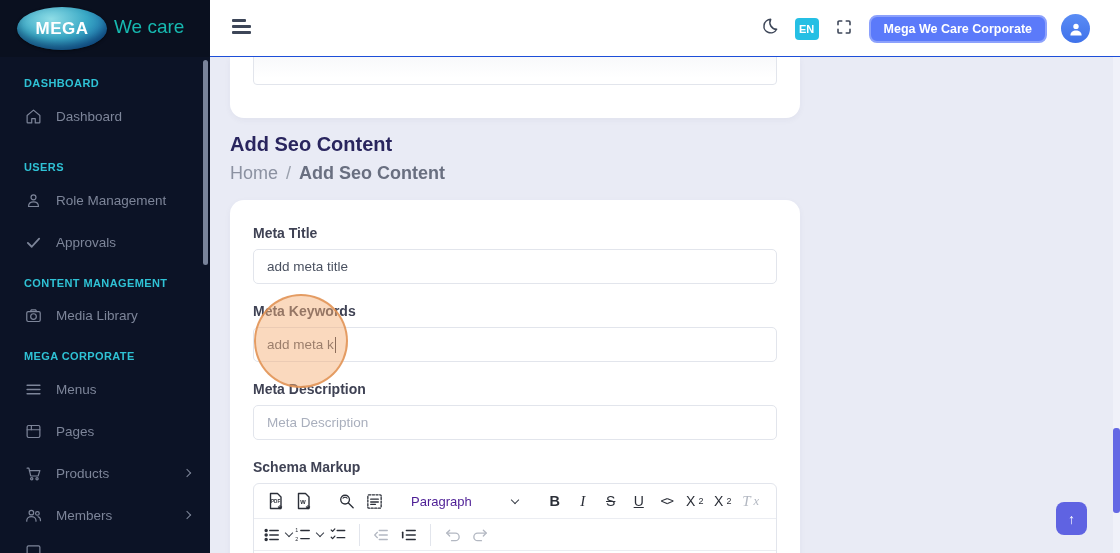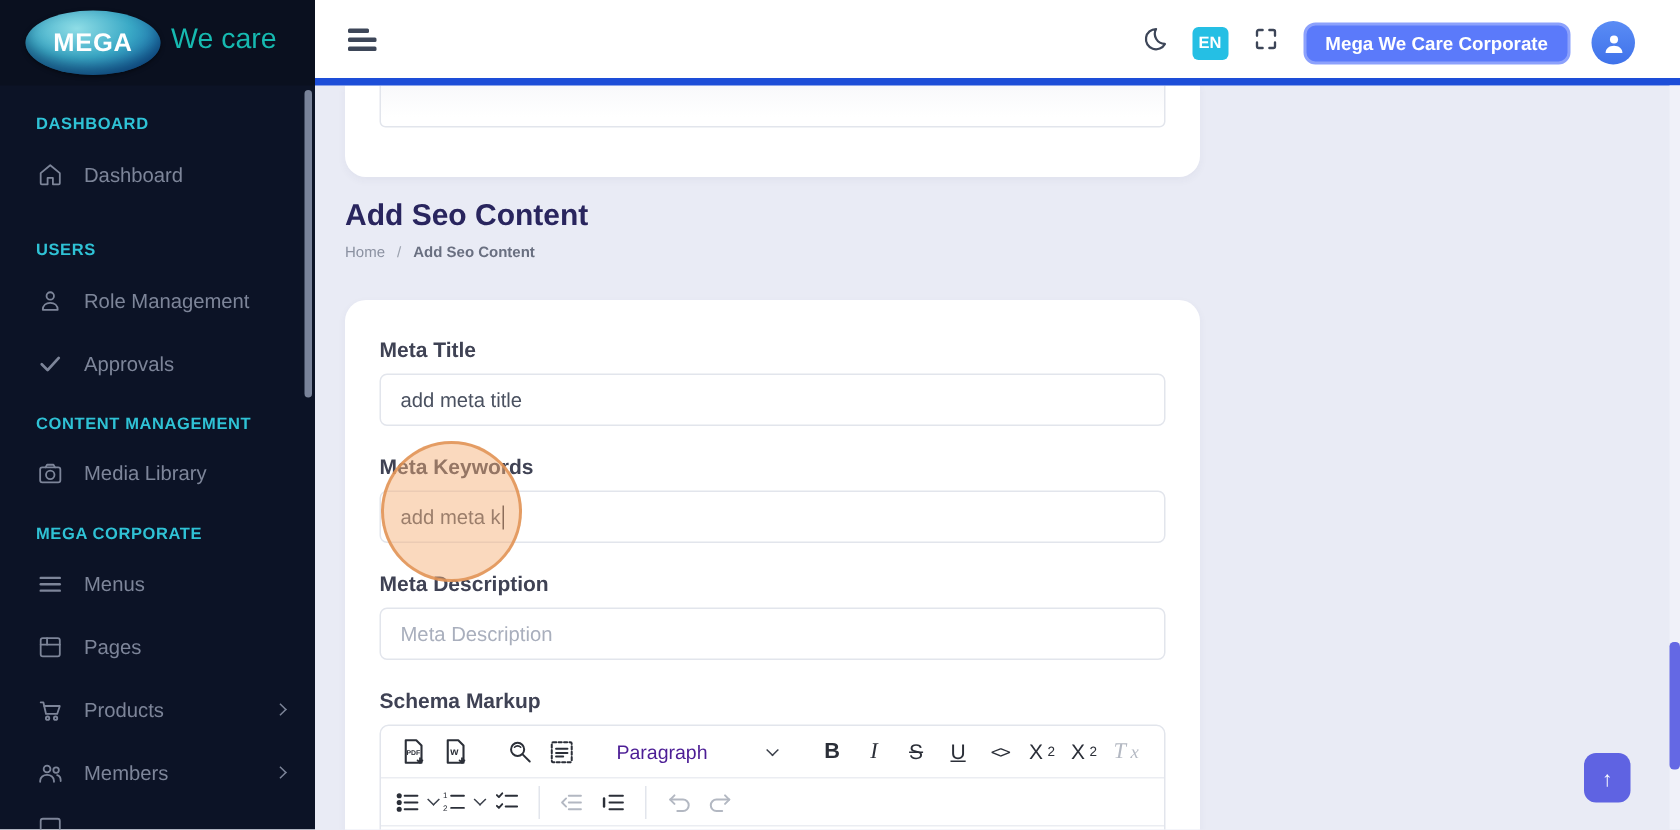--- a/index.html
+++ b/index.html
@@ -16,21 +16,21 @@
   .logo-oval span { color:#fff; font-weight:800; font-size:17px; letter-spacing:.5px; }
   .logo-tagline { position:absolute; left:114px; top:16px; color:#16b9b0; font-size:19px; font-weight:500; }
   .side-scrollbar { position:absolute; right:2px; top:60px; width:5px; height:205px; background:#79839a; border-radius:3px; }
   .nav-header { position:absolute; left:24px; color:#2fc2d5; font-size:11px; font-weight:700; letter-spacing:.4px; }
   .nav-item { position:absolute; left:0; width:210px; height:20px; display:flex; align-items:center; padding-left:24px; color:#7d8599; font-size:13.5px; cursor:pointer; }
   .nav-item .ni-icon { width:18px; height:18px; display:inline-flex; align-items:center; justify-content:center; margin-right:14px; }
   .nav-item svg { stroke:#7d8599; fill:none; stroke-width:1.7; stroke-linecap:round; stroke-linejoin:round; }
   .chev-right { position:absolute; right:20px; width:6px; height:6px; border-right:1.5px solid #7d8599; border-bottom:1.5px solid #7d8599; transform:rotate(-45deg); }
 
   
-  .navbar { position:absolute; left:210px; top:0; width:910px; height:57px; background:#ffffff; border-bottom:5px solid #1d4ed8; z-index:30; }
+  .navbar { position:absolute; left:210px; top:0; width:910px; height:57px; background:#ffffff; border-bottom:1px solid #1d4ed8; z-index:30; }
   .hamburger { position:absolute; left:22px; top:19px; width:19px; height:18px; cursor:pointer; }
   .hamburger i { display:block; height:2.6px; background:#3d4658; border-radius:1px; margin-bottom:3.4px; }
   .hamburger i:nth-child(1){ width:14px; }
   .hamburger i:nth-child(2){ width:19px; }
   .hamburger i:nth-child(3){ width:19px; }
   .nav-right { position:absolute; right:30px; top:0; height:57px; display:flex; align-items:center; gap:14px; }
   .icon-btn { width:22px; height:22px; display:flex; align-items:center; justify-content:center; cursor:pointer; }
   .lang-badge { width:24px; height:22px; border-radius:4px; background:#25bfe4; color:#fff; font-size:11px; font-weight:700;
     display:flex; align-items:center; justify-content:center; cursor:pointer; }
   .corp-btn { height:28px; padding:0 13px; background:#5b7afa; border:2px solid #8ca1fc; border-radius:8px;
@@ -38,21 +38,21 @@
   .avatar { width:29px; height:29px; border-radius:50%; background:linear-gradient(180deg,#5a8cf5,#3f72ea);
     display:flex; align-items:center; justify-content:center; cursor:pointer; }
 
   
   .main { position:absolute; left:210px; top:57px; width:903px; height:496px; background:#e9ebf5; }
   .partial-card { position:absolute; left:20px; top:0; width:570px; height:61px; background:#fff;
     border-radius:0 0 14px 14px; box-shadow:0 2px 6px rgba(50,50,100,.05); overflow:hidden; }
   .partial-input { position:absolute; left:23px; top:-14px; width:524px; height:42px; border:1px solid #e2e5ec; border-radius:4px;
     background:linear-gradient(180deg,#f4f5f8 0%, #ffffff 85%); }
   .page-title { position:absolute; left:20px; top:76px; font-size:20px; font-weight:700; color:#29255e; }
-  .breadcrumb { position:absolute; left:20px; top:106px; display:flex; gap:8px; font-size:10px; align-items:center; }
+  .breadcrumb { position:absolute; left:20px; top:106px; display:flex; gap:8px; font-size:18px; align-items:center; }
   .crumb-home { color:#8b91a1; cursor:pointer; }
   .crumb-sep { color:#9aa0ad; }
   .crumb-current { color:#696f80; font-weight:600; }
 
   .form-card { position:absolute; left:20px; top:143px; width:570px; height:430px; background:#fff;
     border-radius:14px; box-shadow:0 2px 6px rgba(50,50,100,.05); padding:26px 23px; }
   .form-label { font-size:14px; font-weight:700; color:#3f4254; margin-bottom:8px; line-height:15px; }
   .form-input { height:35px; border:1px solid #e2e5ec; border-radius:5px; margin-bottom:20px;
     display:flex; align-items:center; padding:0 13px; font-size:13.5px; color:#4a5160; cursor:text; }
   .form-input.placeholder { color:#a9afbd; }

